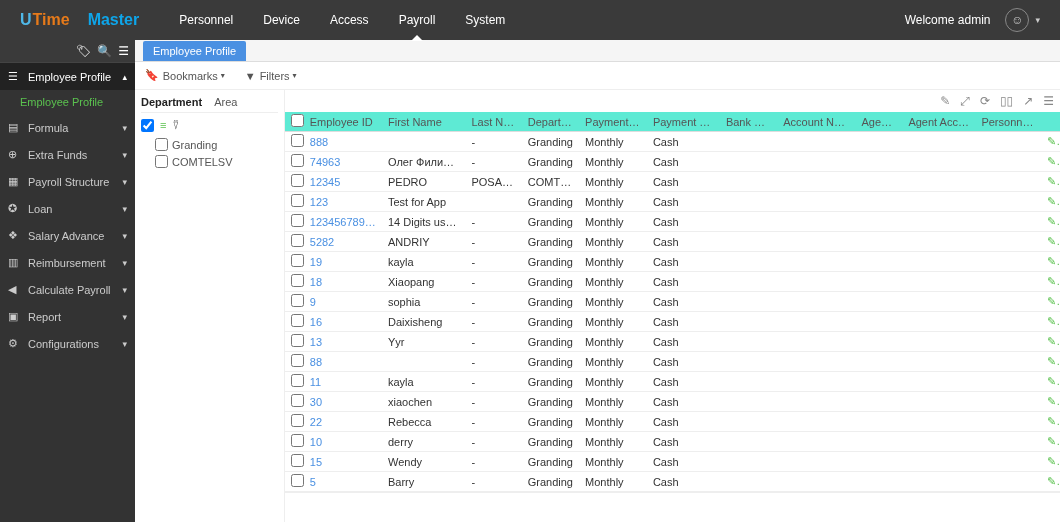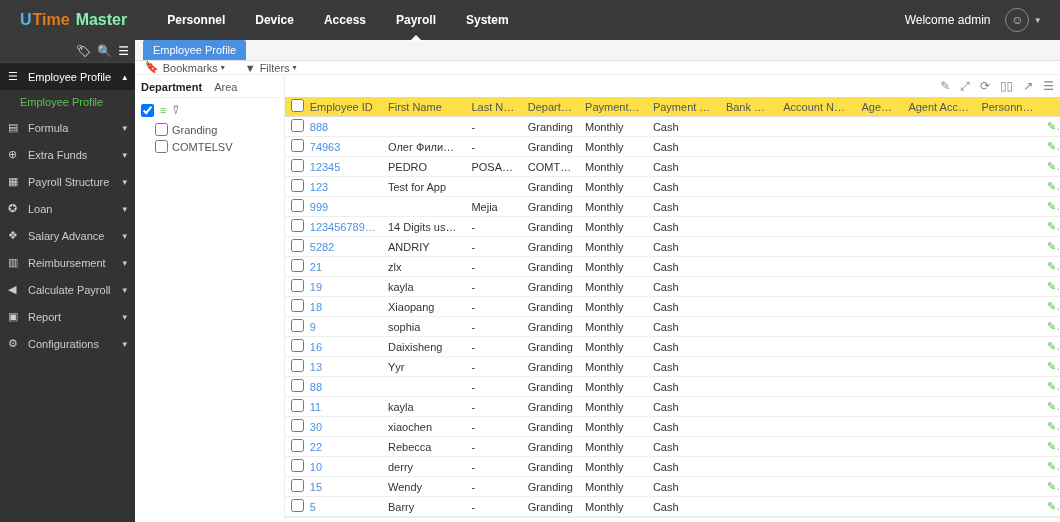--- a/index.html
+++ b/index.html
@@ -3,23 +3,23 @@
 <meta charset="utf-8">
 <style>
   * { box-sizing: border-box; margin: 0; padding: 0; }
   body { font-family: Arial, Helvetica, sans-serif; font-size: 12px; color: #333; background: #fff; width: 1060px; height: 522px; overflow: hidden; }
 
   
   .topnav { display: flex; align-items: center; height: 40px; background: #3a3a3a; color: #fff; padding: 0 20px; }
   .logo { display: flex; align-items: center; font-weight: bold; font-size: 16px; margin-right: 25px; }
   .logo .u { color: #4fb8e8; }
   .logo .t { color: #e67a1a; margin-left: 1px; }
-  .logo .m { color: #86efac; margin-left: 6px; }
+  .logo .m { color: #0ea5e9; margin-left: 18px; }
   .nav-items { display: flex; flex: 1; }
-  .nav-item { padding: 0 15px; height: 40px; display: flex; align-items: center; color: #fff; cursor: pointer; position: relative; font-weight: bold; }
+  .nav-item { padding: 0 15px; height: 40px; display: flex; align-items: center; color: #fff; cursor: pointer; position: relative; }
   .nav-item.active::after { content: ''; position: absolute; bottom: -1px; left: 50%; transform: translateX(-50%); border: 6px solid transparent; border-bottom-color: #fff; }
   .welcome { margin-right: 15px; font-size: 12px; }
   .user-icon { width: 24px; height: 24px; border: 1px solid #888; border-radius: 50%; display: flex; align-items: center; justify-content: center; color: #ccc; font-size: 12px; }
   .caret { margin-left: 6px; font-size: 9px; color: #ccc; }
 
   
   .container { display: flex; height: 482px; }
   .sidebar { width: 135px; background: #333; color: #ccc; display: flex; flex-direction: column; }
   .sidebar-tools { display: flex; justify-content: flex-end; padding: 4px 6px; gap: 6px; border-bottom: 1px solid #444; background:#3a3a3a; }
   .sidebar-tools span { color: #fff; font-size: 12px; cursor: pointer; }
@@ -50,21 +50,21 @@
   .dept-node { display: flex; align-items: center; padding: 2px 0 2px 14px; }
   .dept-node input { margin-right: 4px; }
 
   
   .tablewrap { flex: 1; display: flex; flex-direction: column; overflow: hidden; }
   .table-actions { display: flex; justify-content: flex-end; padding: 4px 6px; gap: 10px; color: #888; }
   .table-actions span { cursor: pointer; font-size: 12px; }
   .grid { flex: 1; overflow: auto; }
   table { border-collapse: collapse; width: 100%; font-size: 11px; table-layout: fixed; }
   th, td { padding: 2px 6px; text-align: left; border-bottom: 1px solid #eee; white-space: nowrap; overflow: hidden; text-overflow: ellipsis; }
-  th { color: #555; font-weight: normal; border-bottom: 1px solid #ddd; background: #fde047; }
+  th { color: #555; font-weight: normal; border-bottom: 1px solid #ddd; background: #5eead4; }
   .chkcol { width: 18px; }
   .linkish { color: #4a90e2; cursor: pointer; }
   .row-edit { color: #5bc24f; cursor: pointer; text-align: right; width: 18px; }
   .col-emp { width: 75px; }
   .col-fn { width: 80px; }
   .col-ln { width: 54px; }
   .col-dept { width: 55px; }
   .col-pc { width: 65px; }
   .col-pm { width: 70px; }
   .col-bn { width: 55px; }
@@ -285,67 +285,37 @@
                   <td>Cash</td>
                   <td></td>
                   <td></td>
                   <td></td>
                   <td></td>
                   <td></td>
                   <td class="row-edit">✎</td>
                 </tr>
                 <tr>
                   <td class="chkcol"><input type="checkbox" style=""></td>
-                  <td class="linkish">999</td>
-                  <td></td>
-                  <td>Mejia</td>
-                  <td>Granding</td>
-                  <td>Monthly</td>
-                  <td>Cash</td>
-                  <td></td>
-                  <td></td>
-                  <td></td>
-                  <td></td>
-                  <td></td>
-                  <td class="row-edit">✎</td>
-                </tr>
-                <tr>
-                  <td class="chkcol"><input type="checkbox" style=""></td>
                   <td class="linkish">12345678901234</td>
                   <td>14 Digits user ID</td>
                   <td>-</td>
                   <td>Granding</td>
                   <td>Monthly</td>
                   <td>Cash</td>
                   <td></td>
                   <td></td>
                   <td></td>
                   <td></td>
                   <td></td>
                   <td class="row-edit">✎</td>
                 </tr>
                 <tr>
                   <td class="chkcol"><input type="checkbox" style=""></td>
                   <td class="linkish">5282</td>
                   <td>ANDRIY</td>
-                  <td>-</td>
-                  <td>Granding</td>
-                  <td>Monthly</td>
-                  <td>Cash</td>
-                  <td></td>
-                  <td></td>
-                  <td></td>
-                  <td></td>
-                  <td></td>
-                  <td class="row-edit">✎</td>
-                </tr>
-                <tr>
-                  <td class="chkcol"><input type="checkbox" style=""></td>
-                  <td class="linkish">21</td>
-                  <td>zlx</td>
                   <td>-</td>
                   <td>Granding</td>
                   <td>Monthly</td>
                   <td>Cash</td>
                   <td></td>
                   <td></td>
                   <td></td>
                   <td></td>
                   <td></td>
                   <td class="row-edit">✎</td>

